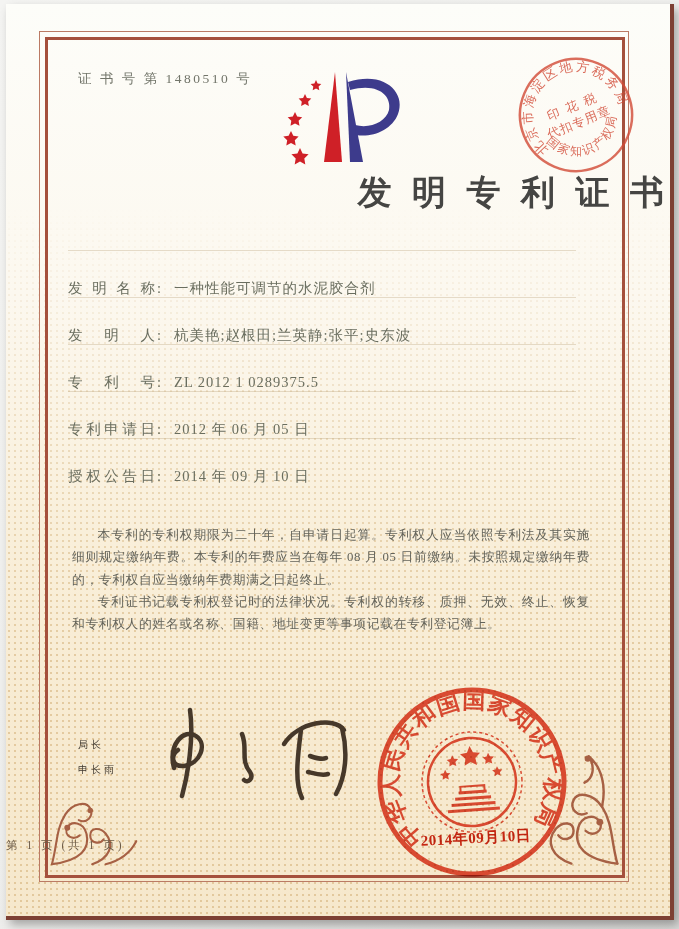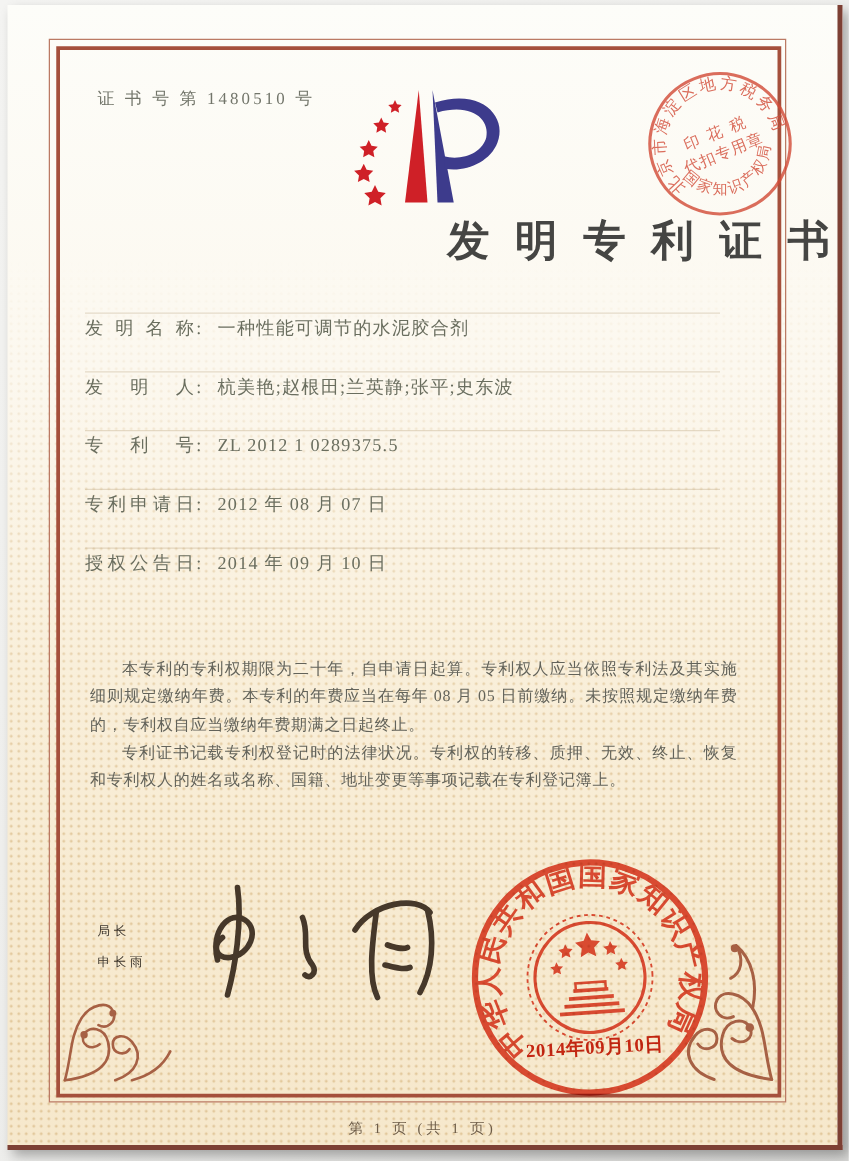--- a/index.html
+++ b/index.html
@@ -20,39 +20,39 @@
          border:1.5px solid #bb7a64;}
   .frame-inner{position:absolute;left:39px;top:33px;width:574px;height:835px;
          border:3px solid #a5503c;}
   .cert-no{position:absolute;left:72px;top:66px;font-size:13.5px;letter-spacing:2.5px;
          color:#72756a;}
   .logo{position:absolute;left:260px;top:64px;}
   .tax-stamp{position:absolute;left:505px;top:46px;opacity:.8;}
   .title{position:absolute;left:0;top:166px;width:100%;text-align:right;
          font-size:34px;font-weight:bold;color:#454543;letter-spacing:6px;}
   .fields{position:absolute;left:62px;top:246px;width:508px;}
-  .frow{height:47px;padding-top:2px;box-sizing:border-box;
+  .frow{height:47px;padding-top:28px;box-sizing:border-box;
         border-top:1px solid rgba(175,148,105,.30);
         font-size:14.5px;color:#6a6e5f;letter-spacing:1px;white-space:nowrap;}
   .flabel{display:inline-block;width:88px;text-align:justify;text-align-last:justify;}
   .fcolon{margin-left:1px;}
   .fvalue{margin-left:12px;}
   .paras{position:absolute;left:66px;top:520px;width:518px;
          font-size:12.8px;line-height:1.74;color:#63635a;letter-spacing:.6px;text-align:justify;}
   .paras p{margin:0;text-indent:2em;}
   .sig-block{position:absolute;left:72px;top:734px;font-size:10px;color:#3c352c;letter-spacing:3px;}
   .sig-block .sig-name{margin-top:11px;}
   .signature{position:absolute;left:132px;top:696px;}
   .seal{position:absolute;left:366px;top:678px;width:200px;height:200px;
         transform:rotate(-4deg);mix-blend-mode:multiply;}
   .seal svg{opacity:.88;}
   .seal-date{position:absolute;left:-8px;top:147px;width:216px;text-align:center;
         font-size:15px;font-weight:bold;color:#cc2a16;letter-spacing:.5px;
         text-shadow:0 0 3px rgba(255,255,255,.9);transform:rotate(1deg);}
-  .footer{position:absolute;left:0;top:891px;width:100%;text-align:center;
+  .footer{position:absolute;left:0;top:834px;width:100%;text-align:left;
         font-size:11.5px;letter-spacing:3px;color:#6d5c48;}
   .flourish{position:absolute;opacity:.85;}
   .flourish.left{left:42px;top:772px;}
   .flourish.right{right:48px;top:748px;transform:scaleX(-1);}
 </style>
 </head>
 <body>
 
 <div class="scan">
   <div class="paper">
@@ -123,21 +123,21 @@
       <div class="frow">
         <span class="flabel">发明名称</span><span class="fcolon">:</span><span class="fvalue">一种性能可调节的水泥胶合剂</span>
       </div>
       <div class="frow">
         <span class="flabel">发明人</span><span class="fcolon">:</span><span class="fvalue">杭美艳;赵根田;兰英静;张平;史东波</span>
       </div>
       <div class="frow">
         <span class="flabel">专利号</span><span class="fcolon">:</span><span class="fvalue">ZL 2012 1 0289375.5</span>
       </div>
       <div class="frow">
-        <span class="flabel">专利申请日</span><span class="fcolon">:</span><span class="fvalue">2012 年 08 月 07 日</span>
+        <span class="flabel">专利申请日</span><span class="fcolon">:</span><span class="fvalue">2012 年 06 月 05 日</span>
       </div>
       <div class="frow">
         <span class="flabel">授权公告日</span><span class="fcolon">:</span><span class="fvalue">2014 年 09 月 10 日</span>
       </div>
     </div>
 
     <div class="paras">
       <p>本专利的专利权期限为二十年，自申请日起算。专利权人应当依照专利法及其实施细则规定缴纳年费。本专利的年费应当在每年 08 月 05 日前缴纳。未按照规定缴纳年费的，专利权自应当缴纳年费期满之日起终止。</p>
       <p>专利证书记载专利权登记时的法律状况。专利权的转移、质押、无效、终止、恢复和专利权人的姓名或名称、国籍、地址变更等事项记载在专利登记簿上。</p>
     </div>

